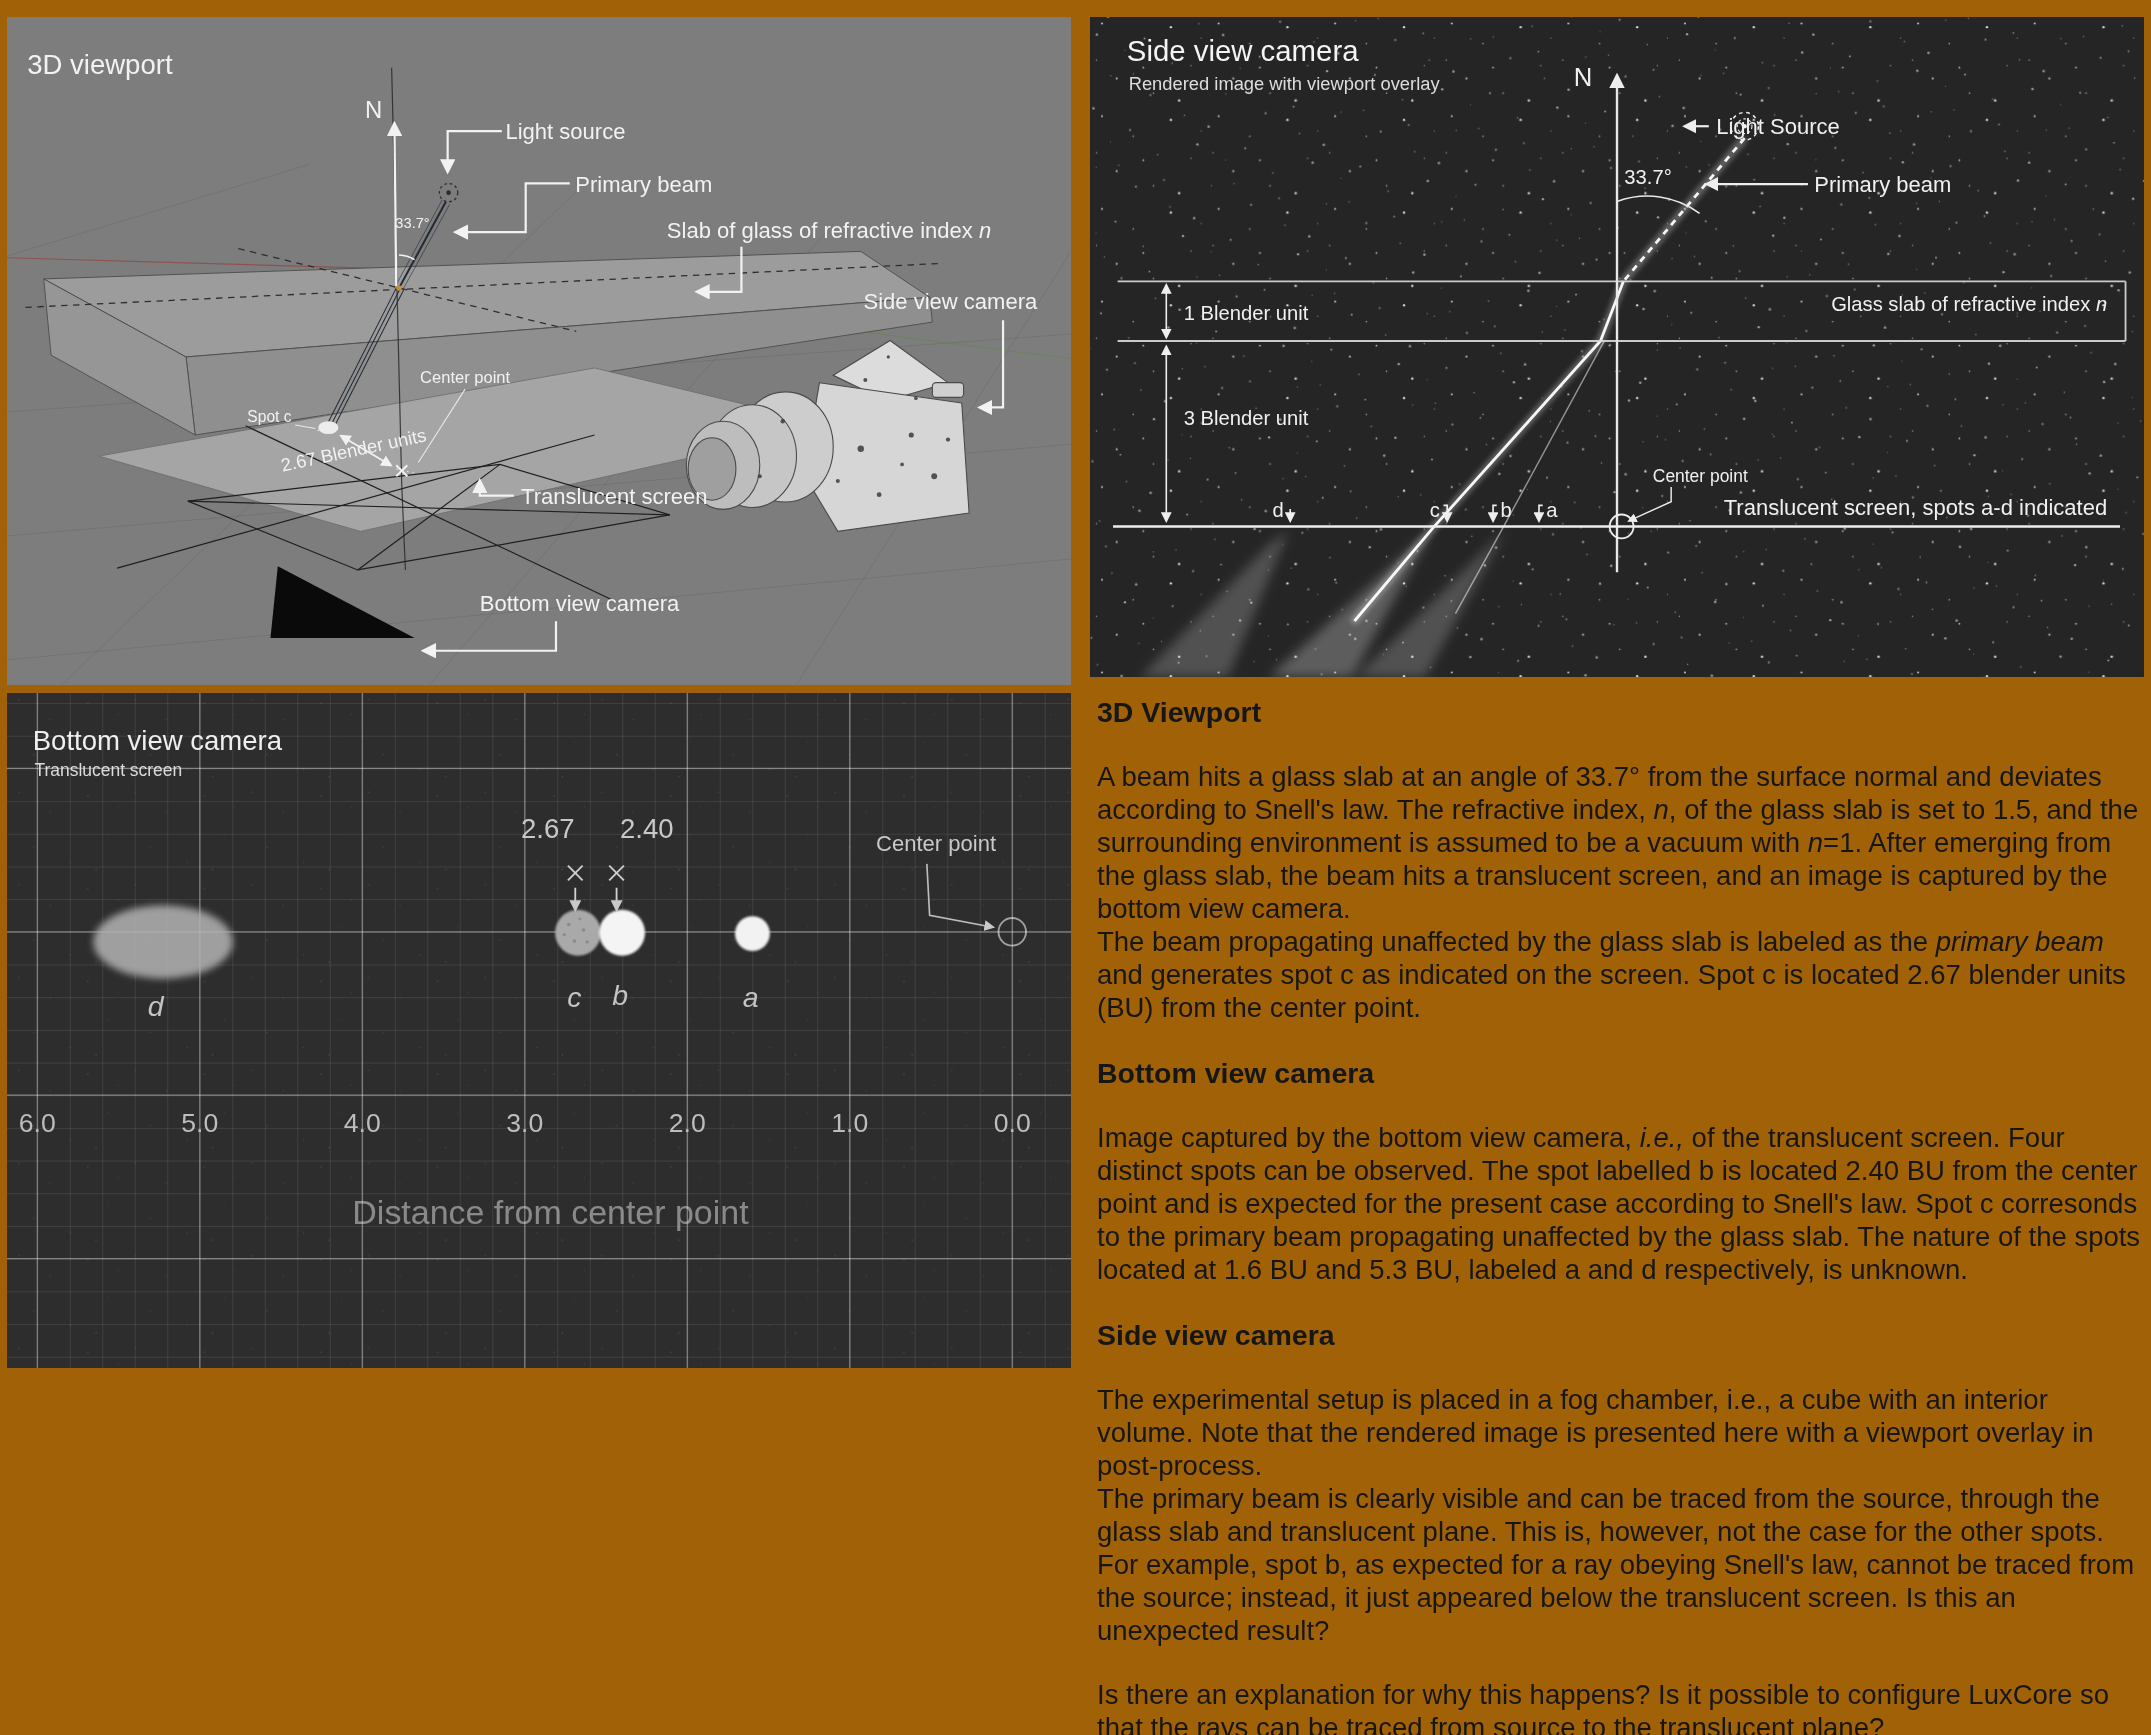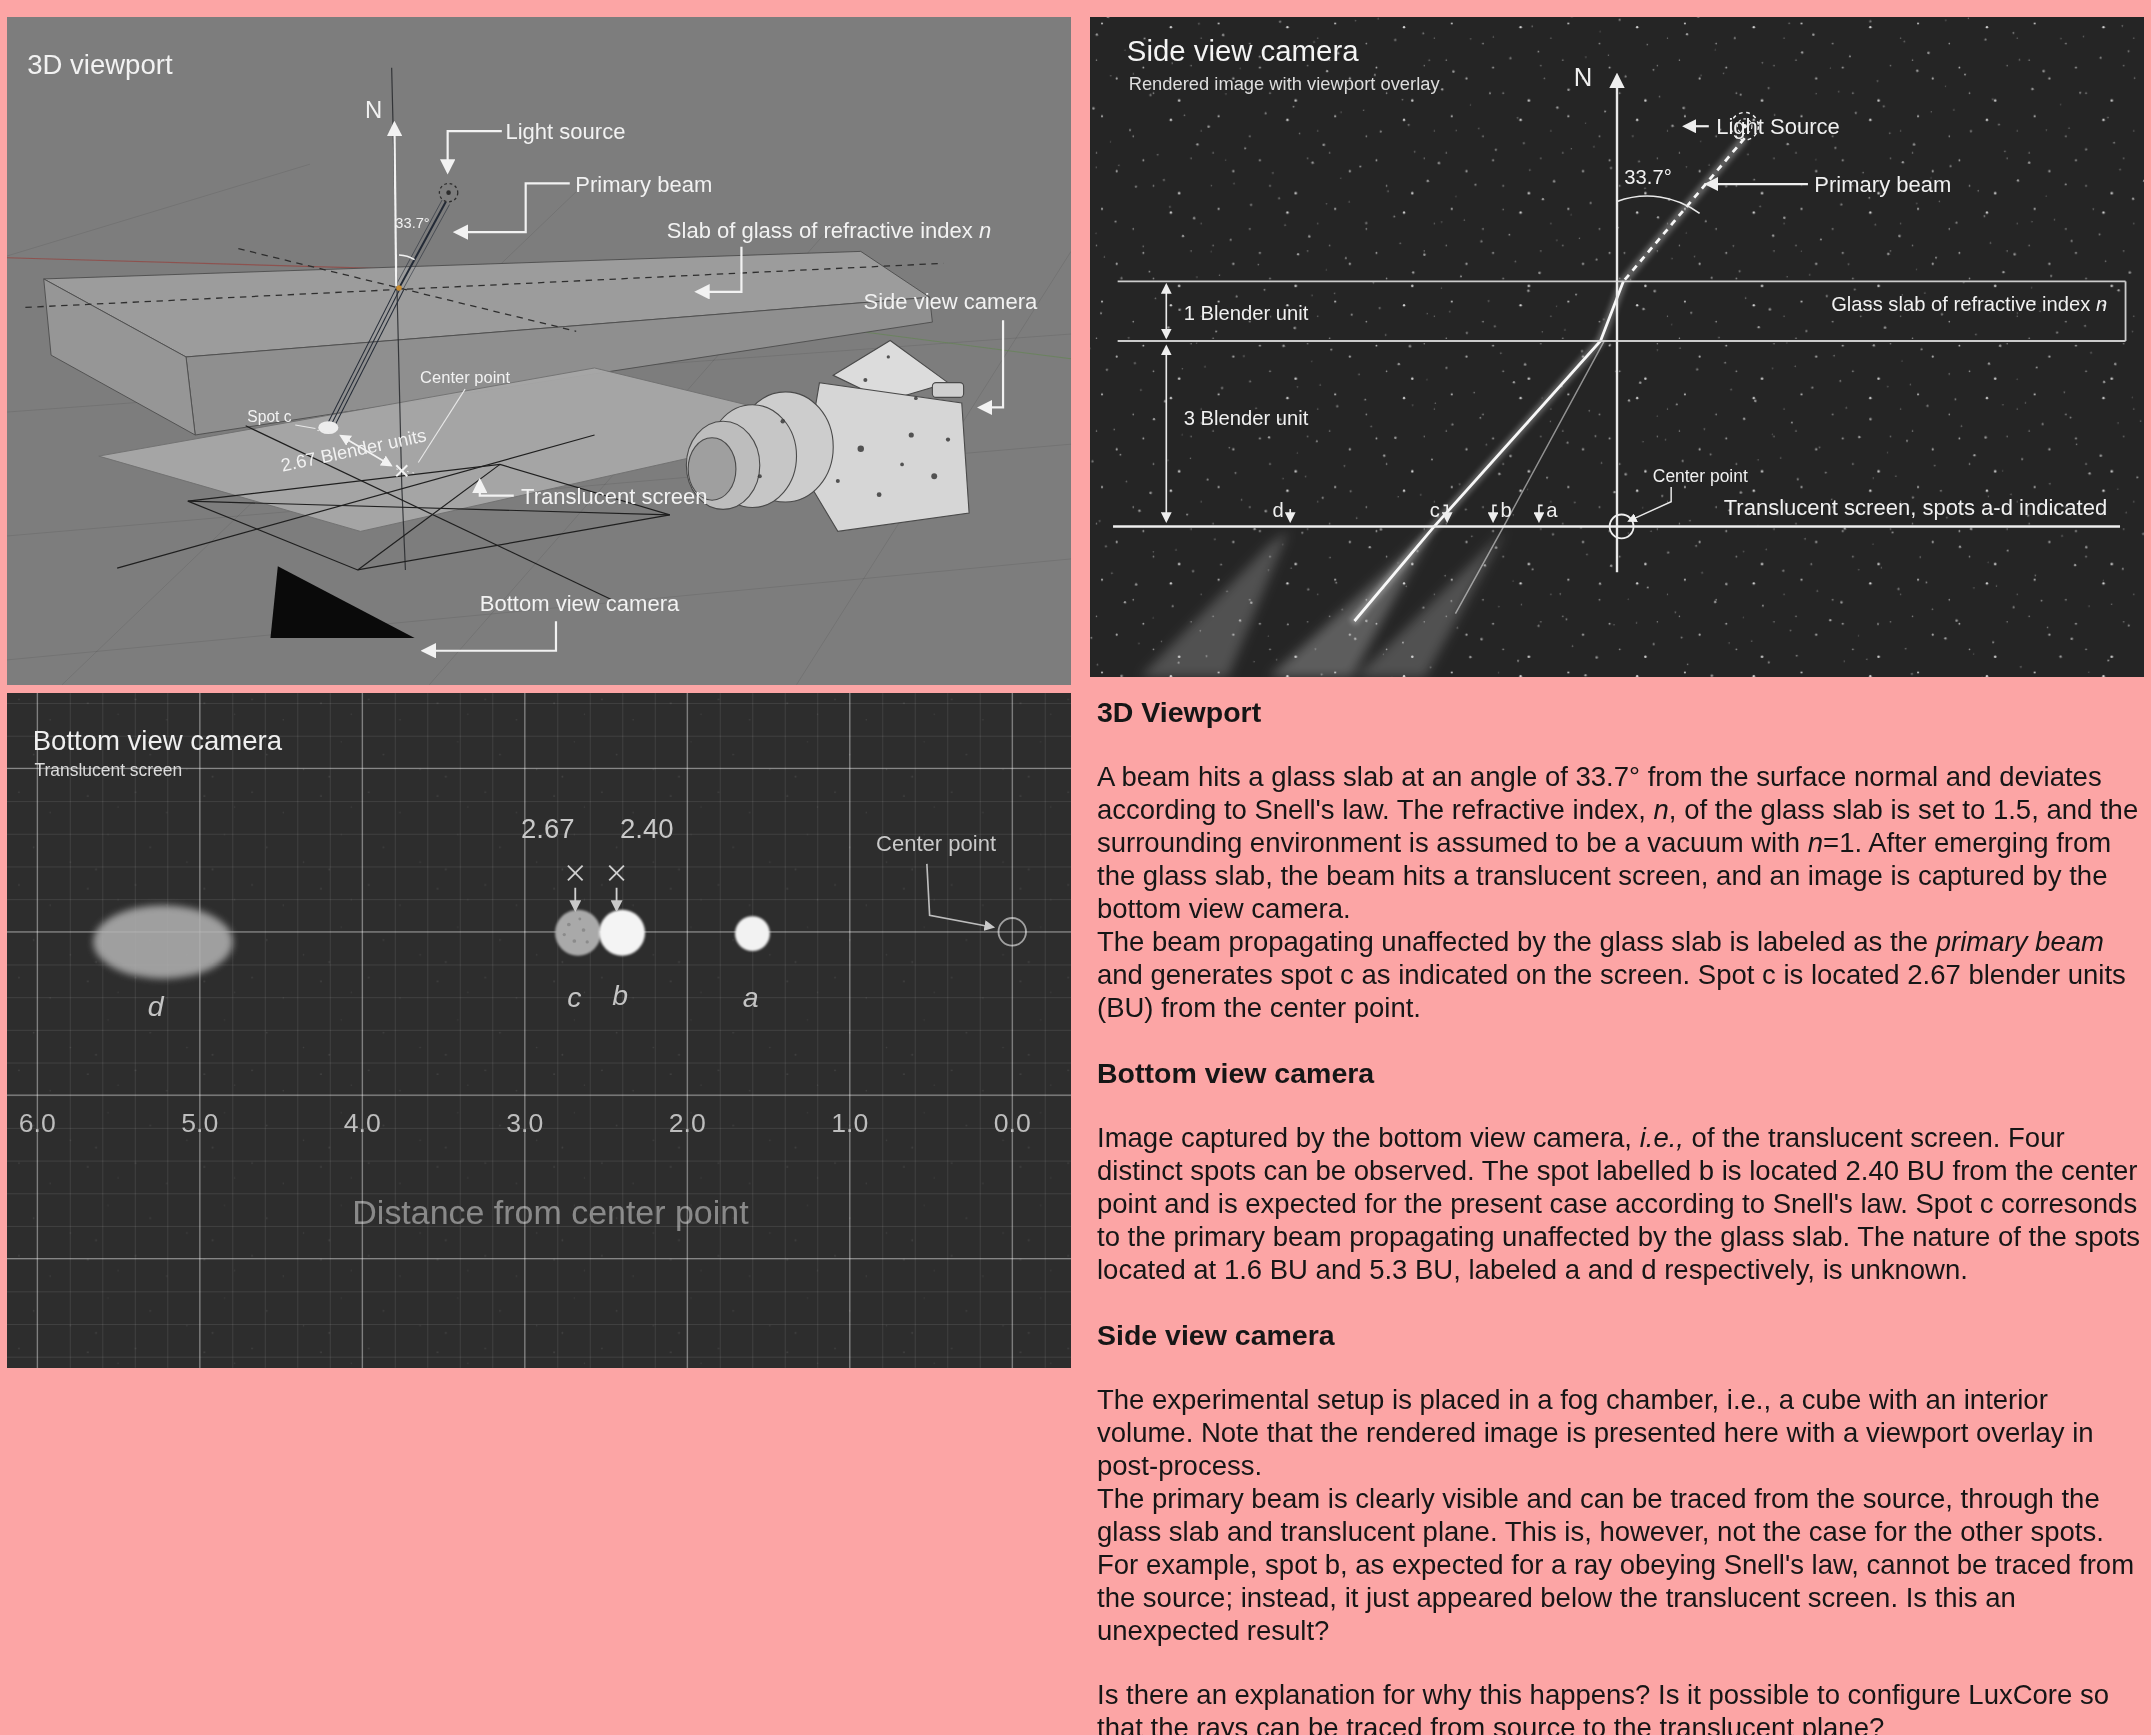--- a/index.html
+++ b/index.html
@@ -1,16 +1,16 @@
 <!DOCTYPE html>
 <html style="font-size:14.7px"><head>
 <meta charset="utf-8">
 <style>
   html,body{margin:0;padding:0;background:#f5f5f5;}
-  .canvas{position:relative;width:2152px;height:1736px;background:#fca5a5;overflow:hidden;
+  .canvas{position:relative;width:2152px;height:1736px;background:#a16207;overflow:hidden;
           font-family:"Liberation Sans",sans-serif;}
   .panel{position:absolute;overflow:hidden;}
   #tl{left:7.3px;top:16.5px;width:1064px;height:668px;background:#7d7d7d;}
   #tr{left:1090px;top:16.5px;width:1054px;height:660px;background:#252525;}
   #bl{left:7.3px;top:693px;width:1064px;height:675px;background:#2d2d2d;}
   #br{left:1097px;top:696px;width:1049px;color:#161616;}
   #br h3{font-size:28.5px;margin:33px 0 31px 0;font-weight:bold;}
   #br h3:first-child{margin-top:0;}
   #br p{font-size:27.5px;line-height:33px;margin:8px 0 31px 0;}
   svg{display:block;}

